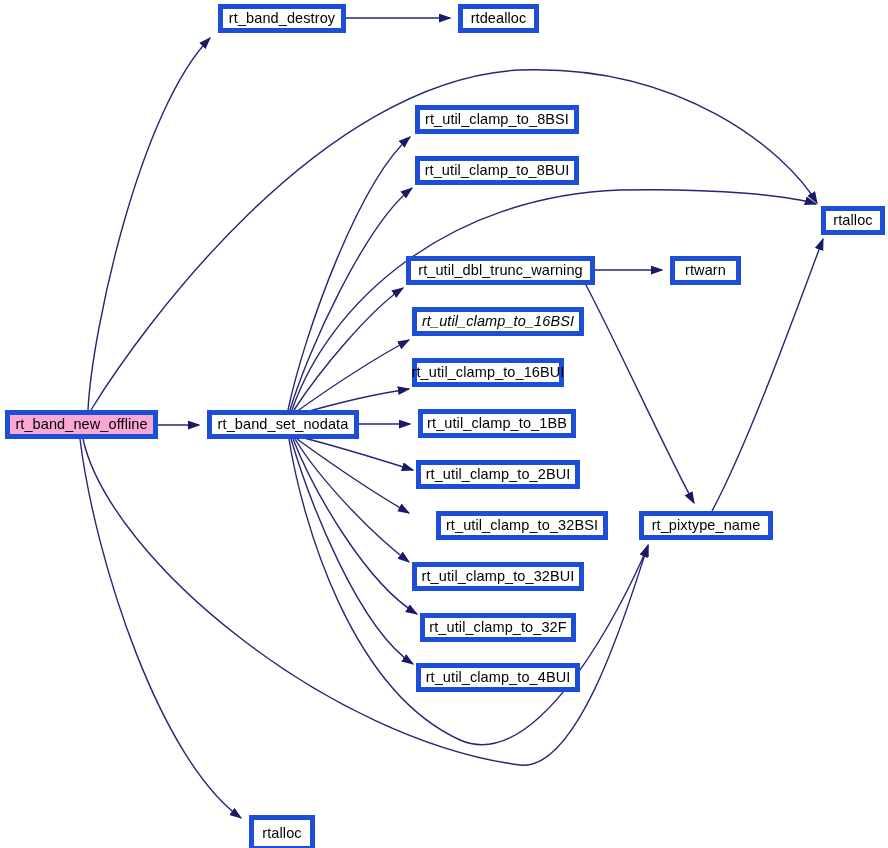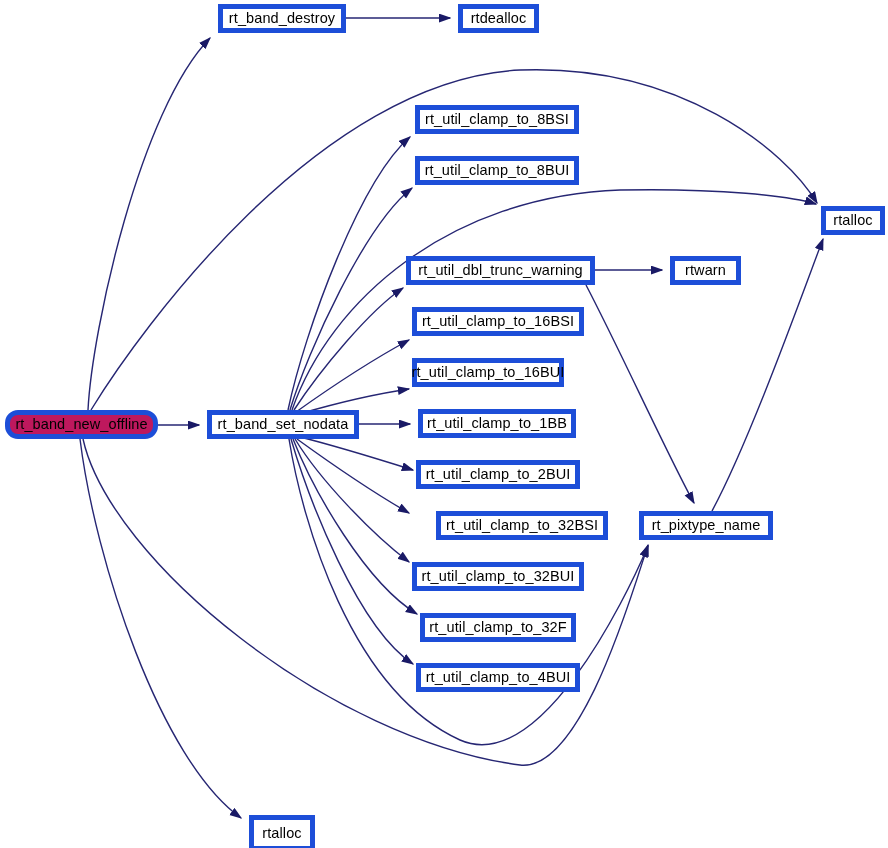--- a/index.html
+++ b/index.html
@@ -32,22 +32,21 @@
     color: #000000;
     font-size: 14.5px;
     line-height: 1;
     display: flex;
     align-items: center;
     justify-content: center;
     white-space: nowrap;
     letter-spacing: 0.1px;
   }
   .node.highlight {
-    background: #be185d;
-    border-radius: 13px;
+    background: #f9a8d4;
   }
   .node-label {
     display: block;
     padding: 0 7px;
   }
 </style>
 </head>
 <body>
 
 <div id="graph-canvas">
@@ -99,21 +98,21 @@
       </div>
       <div class="node" style="left: 821px; top: 206px; width: 64px; height: 29px;">
         <span class="node-label">rtalloc</span>
       </div>
       <div class="node" style="left: 406px; top: 256px; width: 189px; height: 29px;">
         <span class="node-label">rt_util_dbl_trunc_warning</span>
       </div>
       <div class="node" style="left: 670px; top: 256px; width: 71px; height: 29px;">
         <span class="node-label">rtwarn</span>
       </div>
-      <div class="node" style="left: 412px; top: 307px; width: 172px; height: 29px;">
+      <div class="node" style="left: 412px; top: 307px; width: 172px; height: 29px; font-style: italic;">
         <span class="node-label">rt_util_clamp_to_16BSI</span>
       </div>
       <div class="node" style="left: 412px; top: 358px; width: 152px; height: 29px;">
         <span class="node-label">rt_util_clamp_to_16BUI</span>
       </div>
       <div class="node" style="left: 418px; top: 409px; width: 158px; height: 29px;">
         <span class="node-label">rt_util_clamp_to_1BB</span>
       </div>
       <div class="node" style="left: 416px; top: 460px; width: 164px; height: 29px;">
         <span class="node-label">rt_util_clamp_to_2BUI</span>

